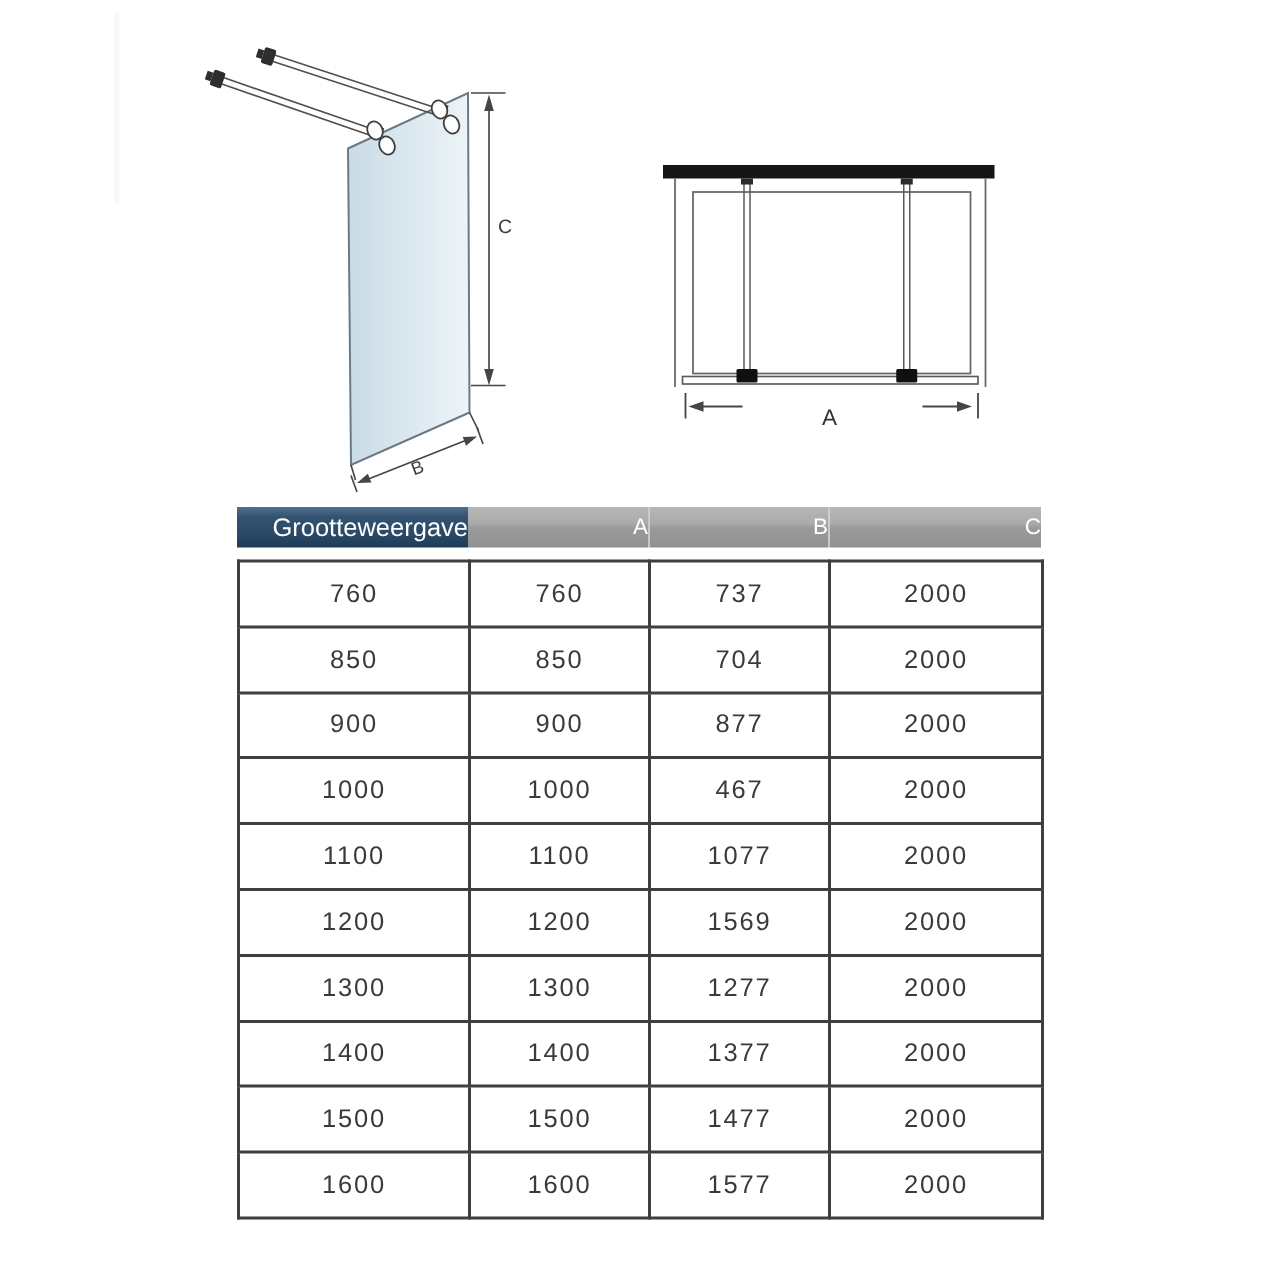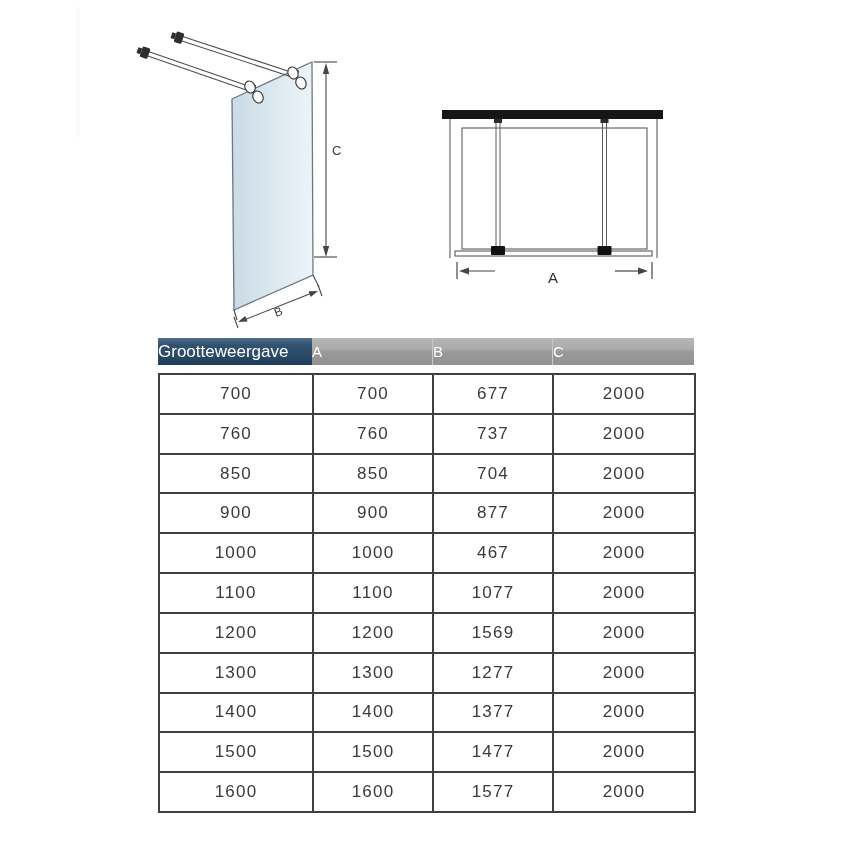--- a/index.html
+++ b/index.html
@@ -13,21 +13,21 @@
   
   .svg-abs{position:absolute;}
   #side-view{left:120px;top:20px;}
   #top-view{left:435px;top:95px;}
   
   .hdr{
     position:absolute;left:158px;top:338px;width:536px;height:27px;
     display:flex;box-sizing:border-box;
   }
   .hdr .cell{
-    box-sizing:border-box;height:27px;line-height:27px;text-align:left;
+    box-sizing:border-box;height:27px;line-height:27px;text-align:right;
     color:#fff;overflow:hidden;white-space:nowrap;
   }
   .hdr .c-size{
     width:154px;font-size:17px;
     background:linear-gradient(180deg,#51708d 0%,#32526f 25%,#2a4a67 65%,#1f3c57 100%);
   }
   .hdr .c-gray{
     font-size:15px;
     background:linear-gradient(180deg,#b6b6b6 0%,#ababab 40%,#9a9a9a 52%,#919191 100%);
   }
@@ -158,26 +158,20 @@
 
   <table class="size-table">
     <colgroup>
         <col style="width:154px">
         <col style="width:120px">
         <col style="width:120px">
         <col style="width:142px">
       </colgroup>
     <tbody>
       <tr>
-        <td>700</td>
-        <td>700</td>
-        <td>677</td>
-        <td>2000</td>
-      </tr>
-      <tr>
         <td>760</td>
         <td>760</td>
         <td>737</td>
         <td>2000</td>
       </tr>
       <tr>
         <td>850</td>
         <td>850</td>
         <td>704</td>
         <td>2000</td>

